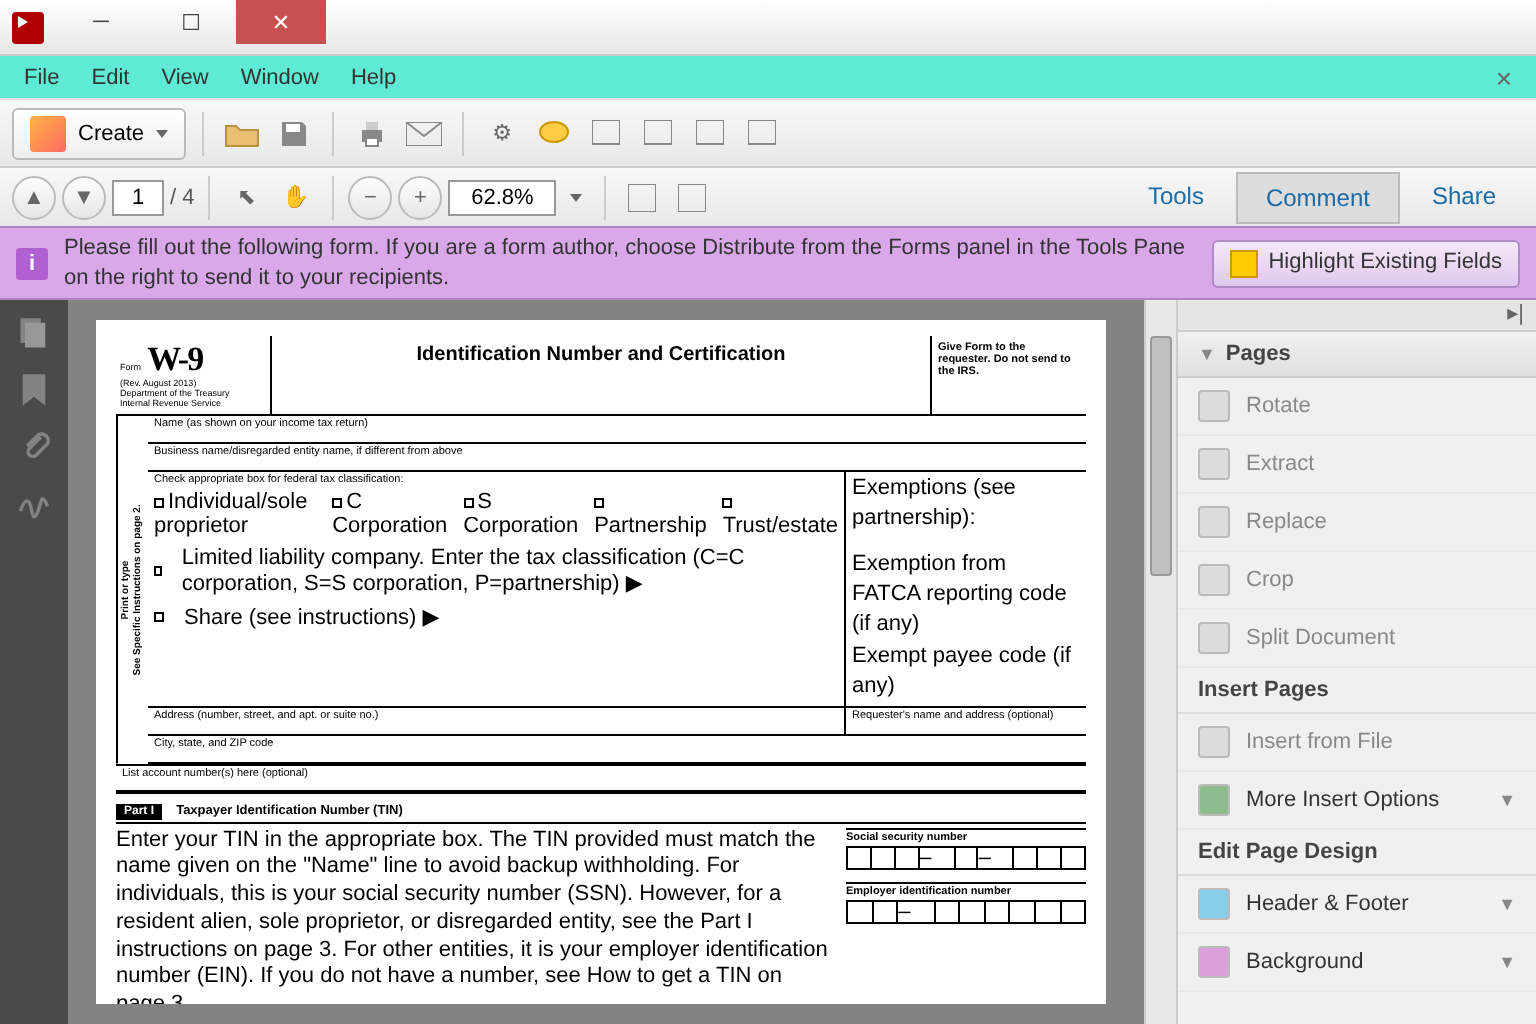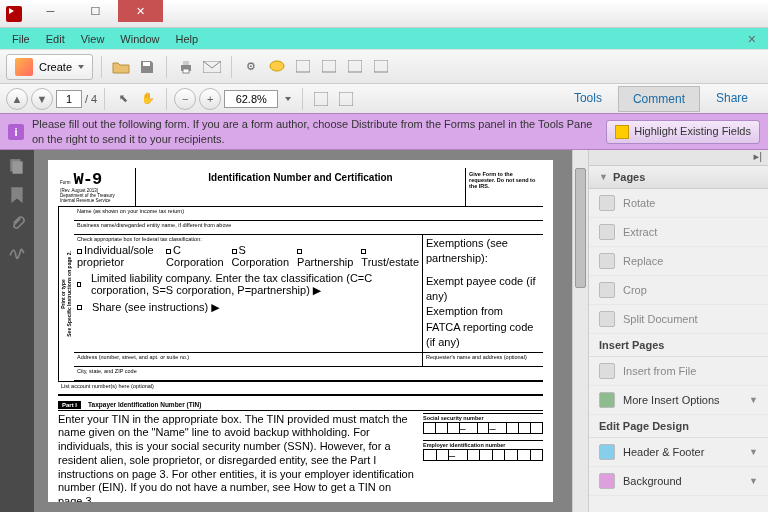--- a/index.html
+++ b/index.html
@@ -35,21 +35,21 @@
 .content{display:flex;height:362px;}
 .side-nav{width:34px;background:#4a4a4a;display:flex;flex-direction:column;padding-top:8px;gap:10px;align-items:center;}
 .side-icon{width:18px;height:18px;opacity:0.6;}
 .doc-area{flex:1;background:#838383;padding:10px 14px;overflow:hidden;position:relative;}
 .scroll-v{position:absolute;right:0;top:0;width:16px;height:100%;background:#e8e8e8;border-left:1px solid #ccc;}
 .scroll-thumb{position:absolute;top:18px;left:2px;width:11px;height:120px;background:#c0c0c0;border:1px solid #999;border-radius:2px;}
 .page{background:#fff;width:505px;height:100%;padding:8px 10px;font-family:"Times New Roman",serif;font-size:7px;overflow:hidden;}
 .form-head{display:flex;gap:6px;border-bottom:1.5px solid #000;}
 .fh-left{width:78px;border-right:1px solid #000;padding:2px;}
 .fh-left .form-no{font-size:4.5px;}
-.fh-left .w9{font-size:17px;font-weight:bold;font-family:Liberation Mono, monospace;letter-spacing:-1px;}
+.fh-left .w9{font-size:17px;font-weight:bold;font-family:Liberation Serif, serif;letter-spacing:-1px;}
 .fh-left .rev{font-size:4.5px;line-height:1.1;}
 .fh-mid{flex:1;text-align:center;padding:4px;}
 .fh-mid .req{font-size:10px;font-weight:bold;font-family:Arial;line-height:1.2;}
 .fh-right{width:78px;border-left:1px solid #000;padding:3px;font-size:5.5px;font-weight:bold;font-family:Arial;}
 .form-body{display:flex;}
 .fb-left{width:16px;border-right:1px solid #000;writing-mode:vertical-rl;transform:rotate(180deg);font-size:5px;font-weight:bold;text-align:center;padding:6px 1px;font-family:Arial;}
 .fb-main{flex:1;}
 .frow{border-bottom:1px solid #000;padding:1px 3px;font-size:5.5px;min-height:14px;}
 .frow-split{display:flex;}
 .frow-split>div{padding:1px 3px;}
@@ -254,22 +254,22 @@
                   <span class="chk"></span>
                   <span>Limited liability company. Enter the tax classification (C=C corporation, S=S corporation, P=partnership) ▶</span>
                 </div>
               <div class="chk-row" style="font-size:5px;">
                   <span class="chk"></span>
                   <span>Share (see instructions) ▶</span>
                 </div>
             </div>
             <div style="font-size:5px;line-height:1.4;">
               <div>Exemptions (see partnership):</div><br>
+              <div>Exemption from FATCA reporting code (if any)</div>
               <div>Exempt payee code (if any)</div>
-              <div>Exemption from FATCA reporting code (if any)</div>
             </div>
           </div>
           <div class="frow-split" style="border-bottom:1px solid #000;">
             <div style="font-size:5.5px;min-height:13px;">Address (number, street, and apt. or suite no.)</div>
             <div style="font-size:5.5px;">Requester's name and address (optional)</div>
           </div>
           <div class="frow">City, state, and ZIP code</div>
         </div>
       </div>
       <div class="frow" style="border-top:1px solid #000;">List account number(s) here (optional)</div>

